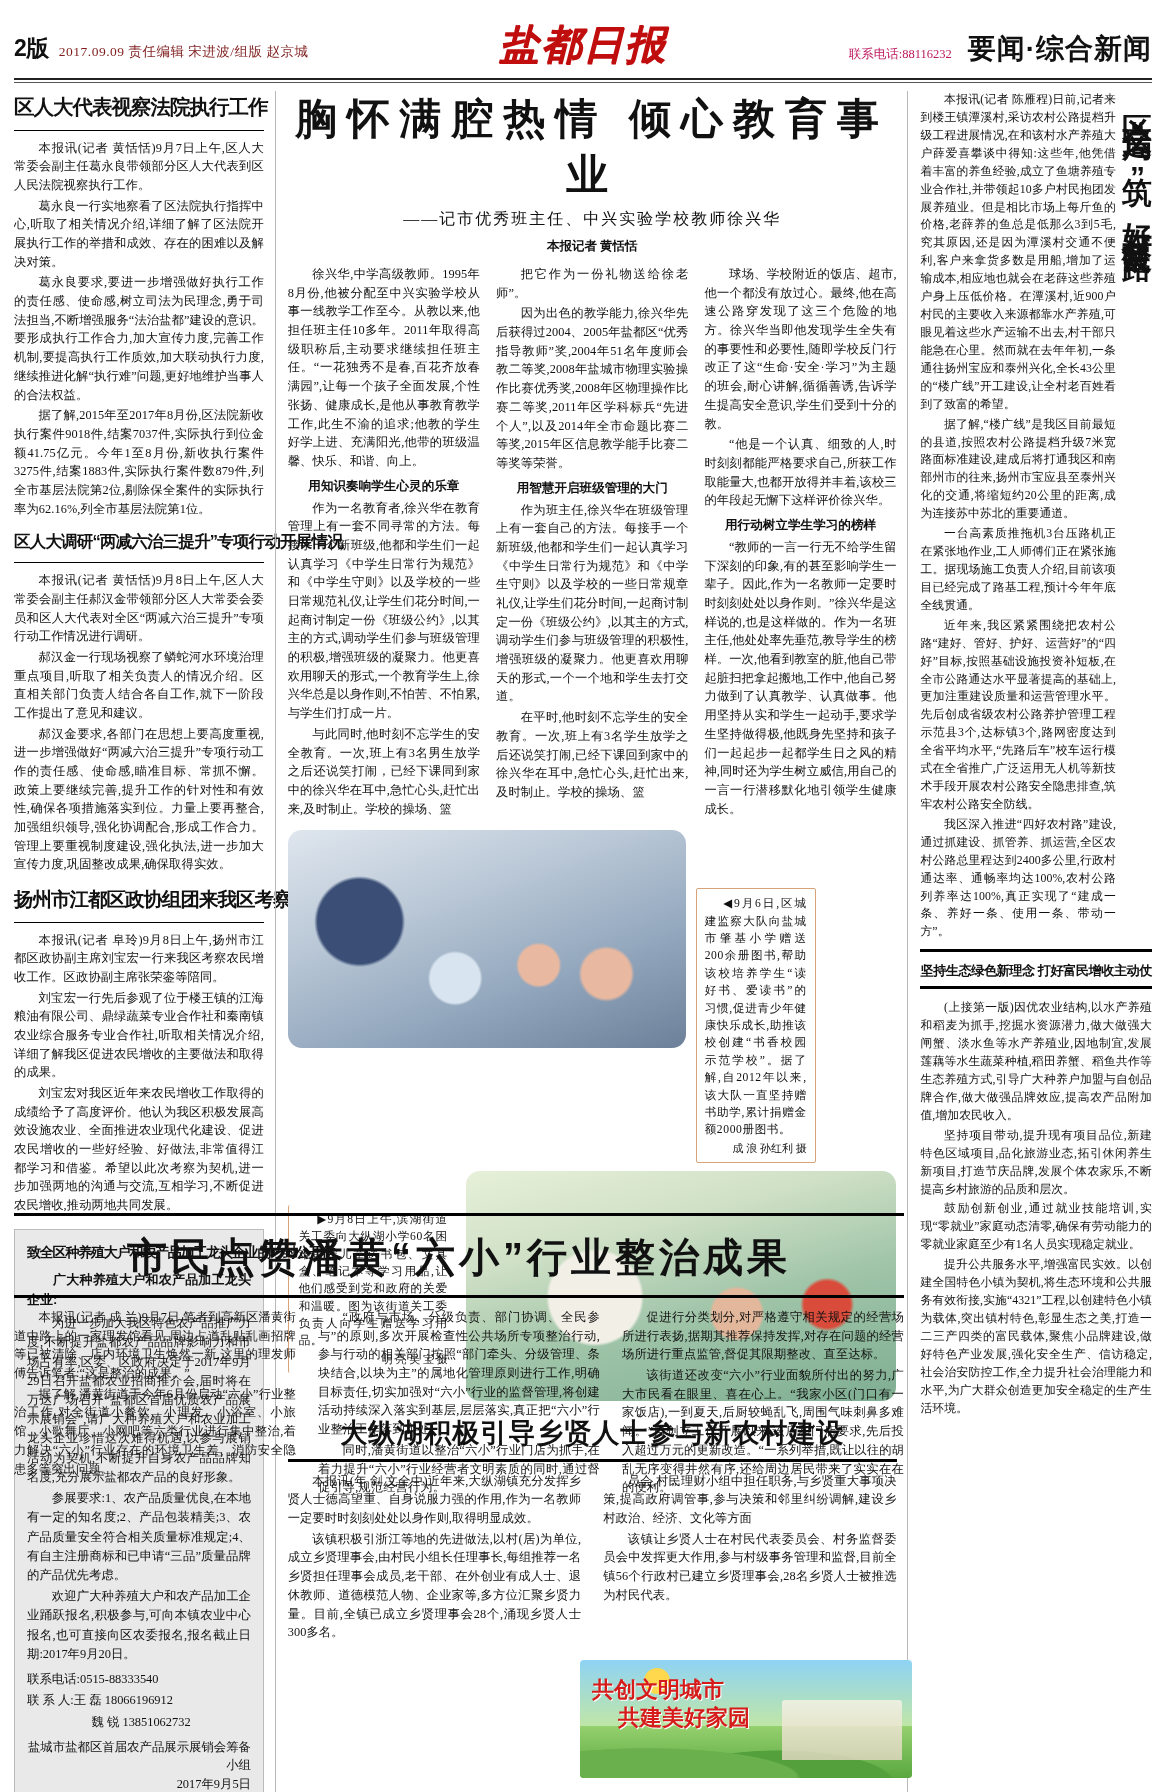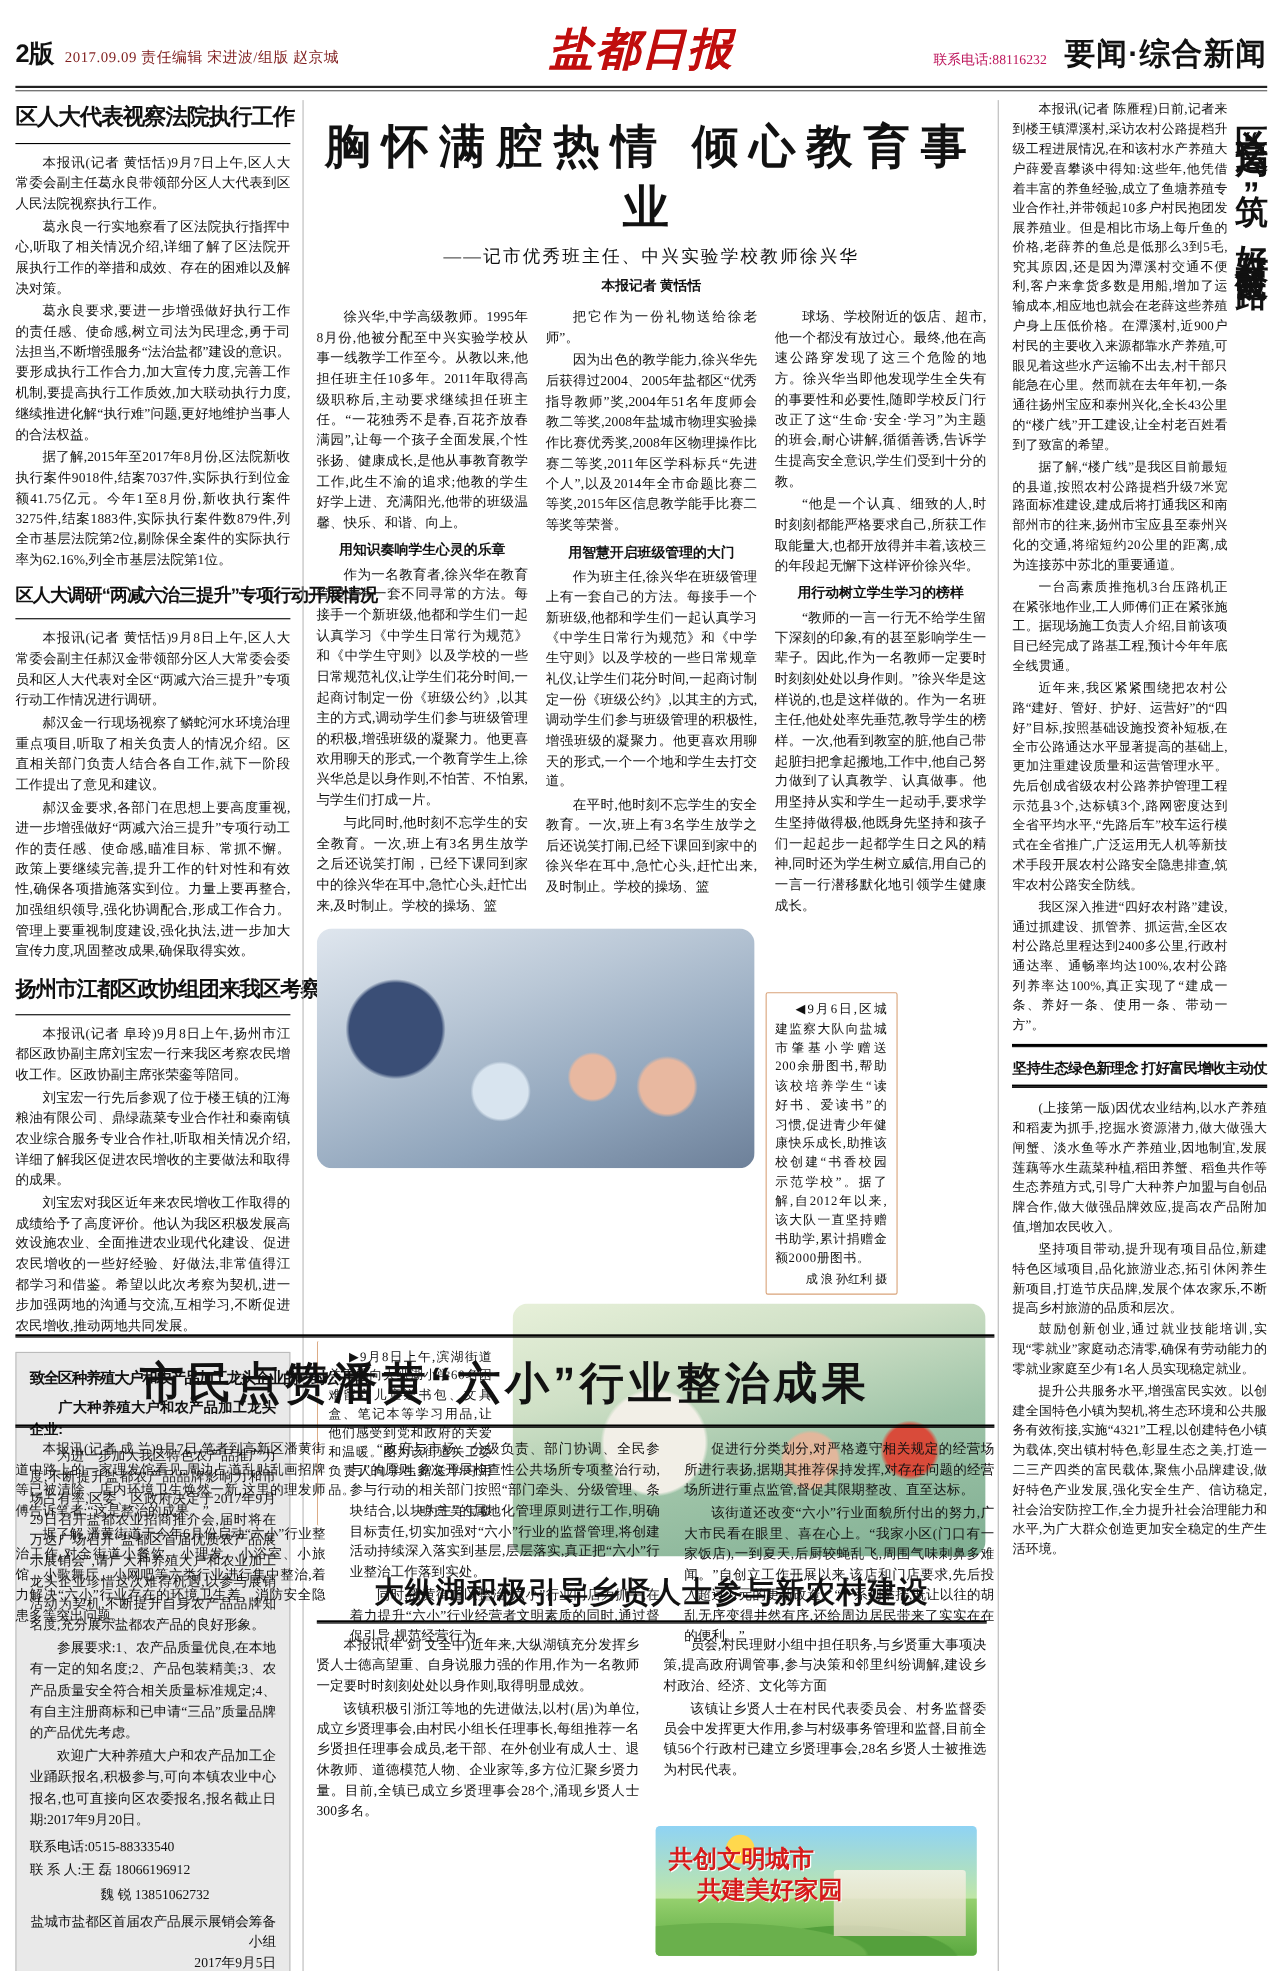--- a/index.html
+++ b/index.html
@@ -52,21 +52,21 @@
     font-size:12.3px; line-height:1.52; margin:0 0 2px 0;
     text-align:justify; text-justify:inter-ideograph;
     text-indent:2em; letter-spacing:0.1px;
   }
   .sub-h { font-weight:bold; font-size:12.6px; text-align:center; margin:7px 0 4px;
            font-family:"Liberation Sans", sans-serif; }
 
   
   .feature-title {
     text-align:center; font-family:"Liberation Sans", sans-serif;
-    font-weight:bold; font-size:42px; letter-spacing:10px; margin:14px 0 6px;
+    font-weight:bold; font-size:42px; letter-spacing:10px; margin:0 0 6px;
   }
   .feature-sub { text-align:center; font-size:16px; letter-spacing:2px; margin:6px 0 8px; }
   .feature-by  { text-align:center; font-size:12.5px; font-weight:bold; margin-bottom:10px; }
 
   .two-col { column-count:2; column-gap:22px; column-rule:none; }
   .three-col { column-count:3; column-gap:16px; }
 
   
   .photo { border-radius:14px; overflow:hidden; position:relative; }
   .cap {
@@ -304,21 +304,21 @@
     <div class="three-col" style="column-gap:22px">
       <p class="body">本报讯(记者 成 兰)9月7日,笔者到高新区潘黄街道中路上的一家理发馆看见,周边占道乱贴乱画招牌等已被清除、店内环境卫生焕然一新,这里的理发师傅告诉笔者:“这是整治的成果。”</p>
       <p class="body">据了解,潘黄街道于今年6月份启动“六小”行业整治工作,对全街道小餐饮、小理发、小浴室、小旅馆、小歌舞厅、小网吧等六类行业进行集中整治,着力解决“六小”行业存在的环境卫生差、消防安全隐患多等突出问题。</p>
       <p class="body">“政府与市场、分级负责、部门协调、全民参与”的原则,多次开展检查性公共场所专项整治行动,参与行动的相关部门按照“部门牵头、分级管理、条块结合,以块为主”的属地化管理原则进行工作,明确目标责任,切实加强对“六小”行业的监督管理,将创建活动持续深入落实到基层,层层落实,真正把“六小”行业整治工作落到实处。</p>
       <p class="body">同时,潘黄街道以整治“六小”行业门店为抓手,在着力提升“六小”行业经营者文明素质的同时,通过督促引导,规范经营行为。</p>
       <p class="body">促进行分类划分,对严格遵守相关规定的经营场所进行表扬,据期其推荐保持发挥,对存在问题的经营场所进行重点监管,督促其限期整改、直至达标。</p>
       <p class="body">该街道还改变“六小”行业面貌所付出的努力,广大市民看在眼里、喜在心上。“我家小区(门口有一家饭店),一到夏天,后厨较蝇乱飞,周围气味刺鼻多难闻。”自创立工作开展以来,该店和门店要求,先后投入超过万元的更新改造。“一系列举措,既让以往的胡乱无序变得井然有序,还给周边居民带来了实实在在的便利。”</p>
     </div>
   </div>
 
-  <div class="city-ad" style="position:absolute;left:596px;top:1650px;width:292px;height:118px;">
+  <div class="city-ad" style="position:absolute;left:580px;top:1650px;width:332px;height:118px;">
     <div class="sun"></div>
     <div class="hills"></div>
     <div class="bldg"></div>
     <div class="red-txt">
       <div>共创文明城市</div>
       <div class="ln2" style="margin-left:26px">共建美好家园</div>
     </div>
   </div>
 
   <div style="position:absolute;left:916px;top:1700px;width:236px;">

